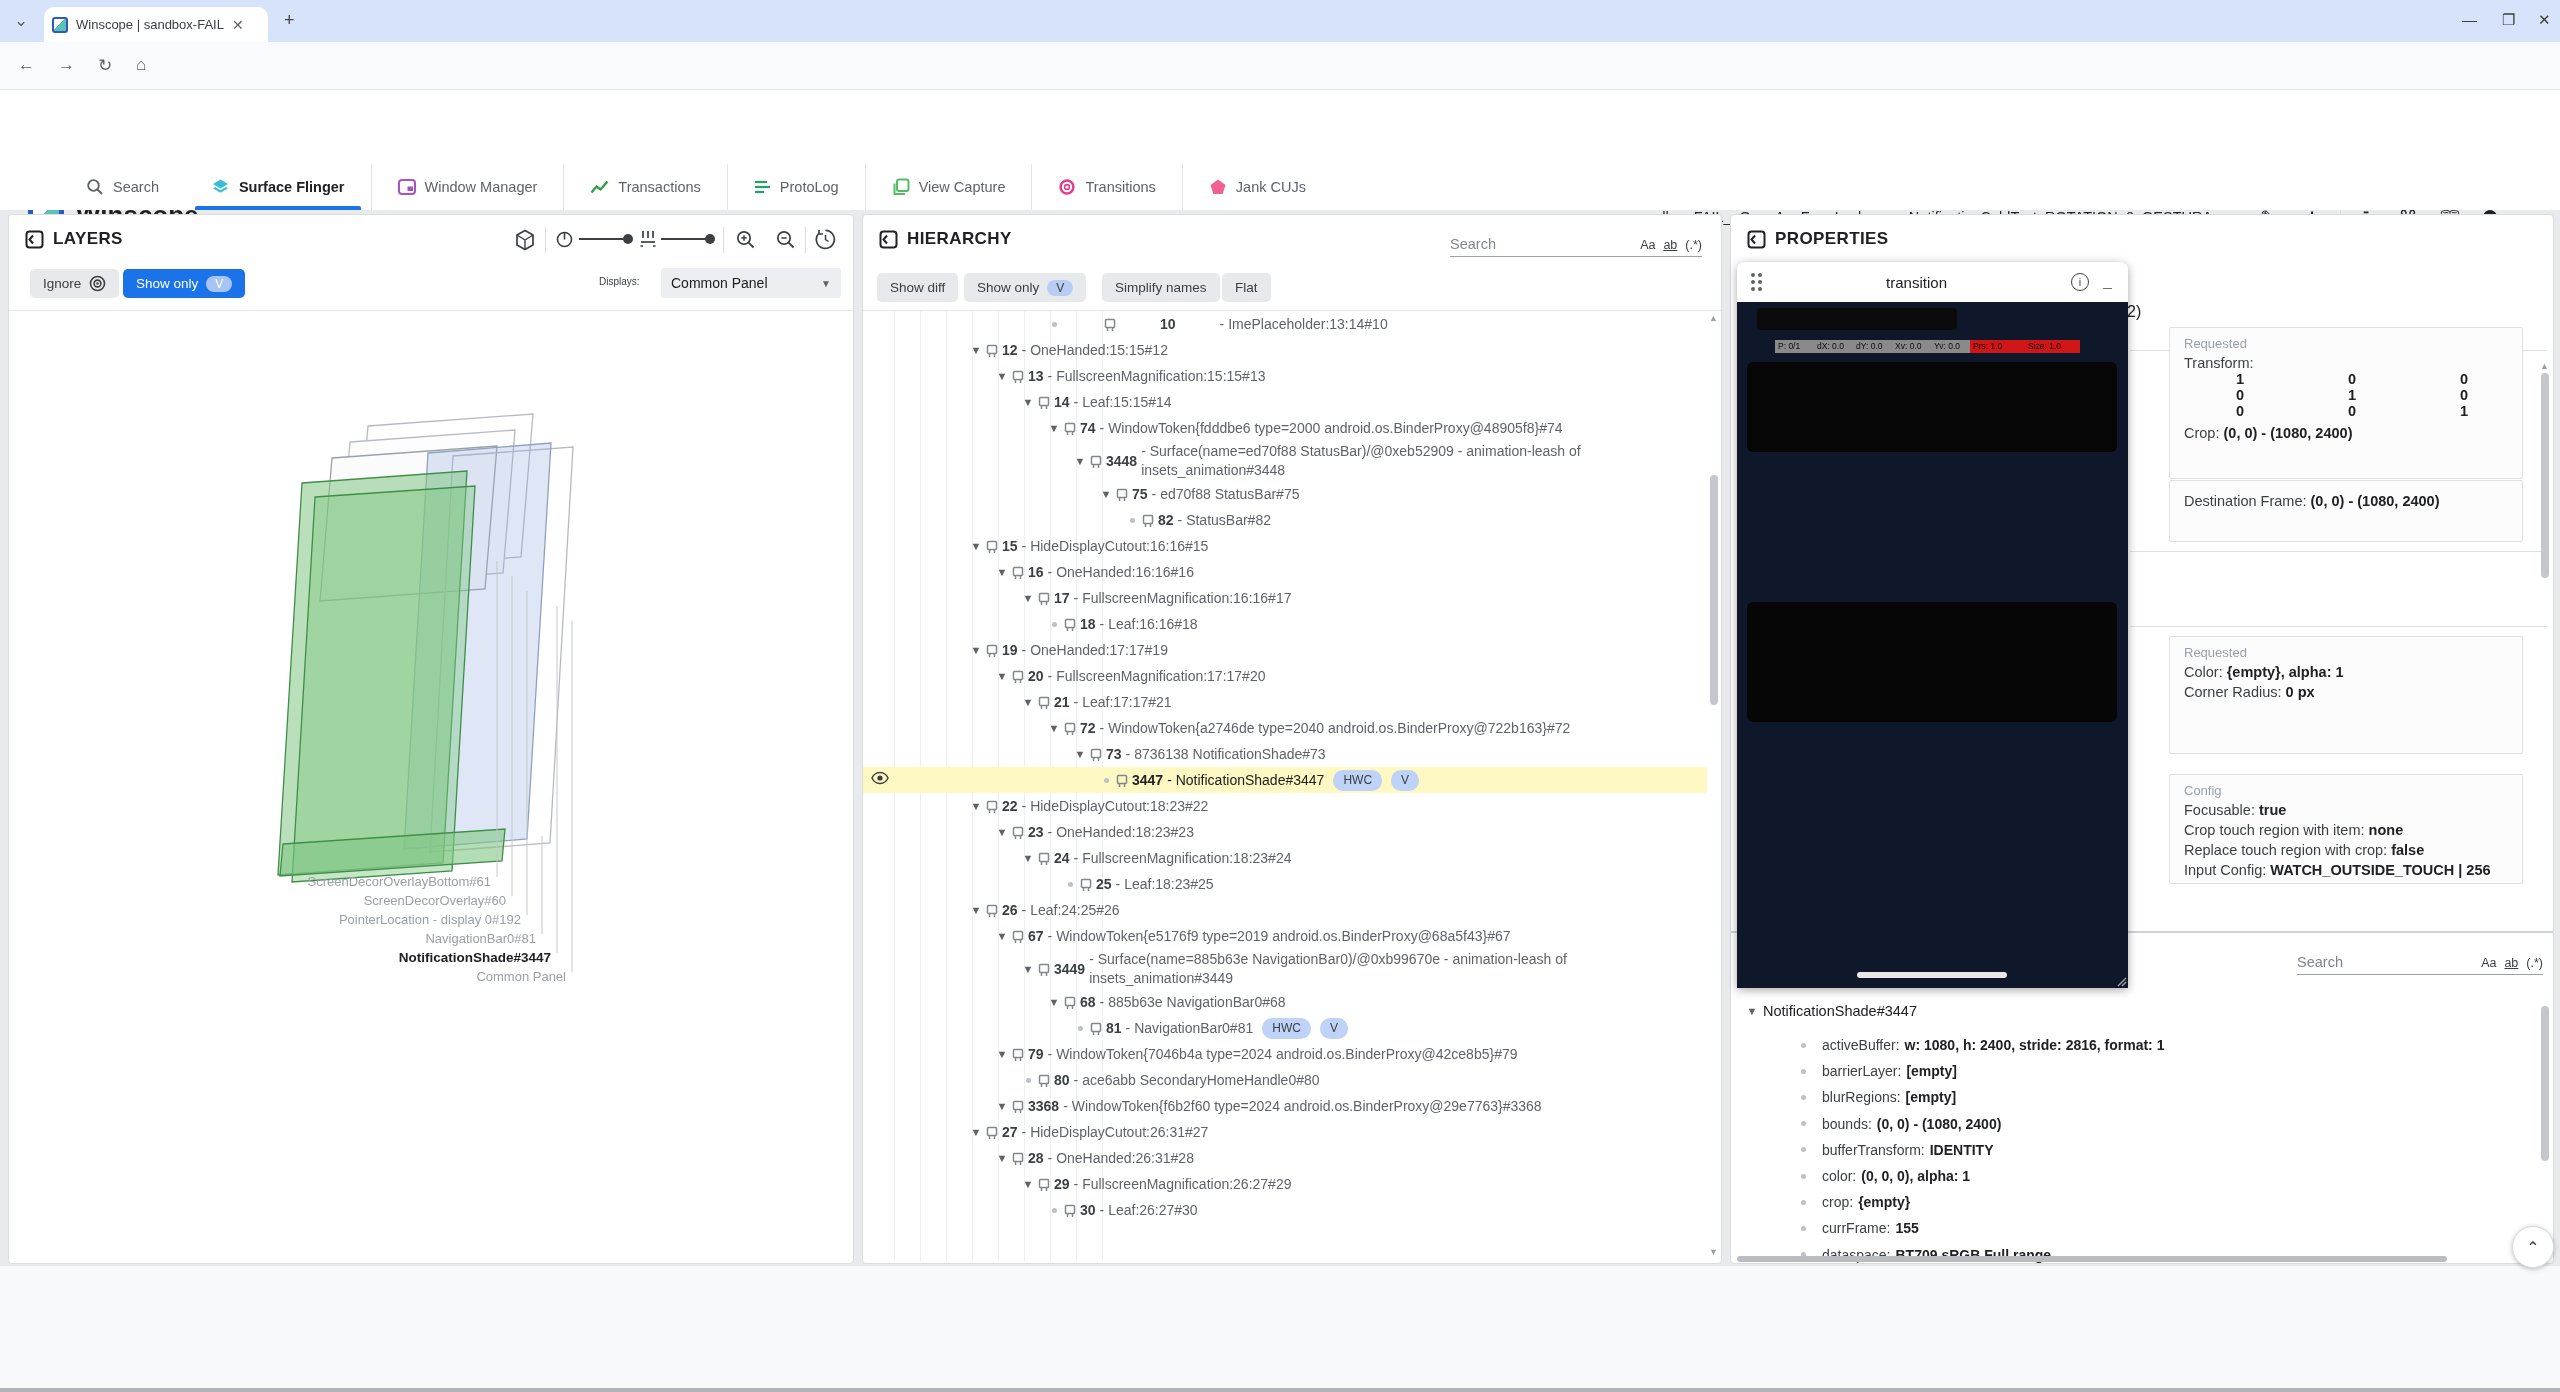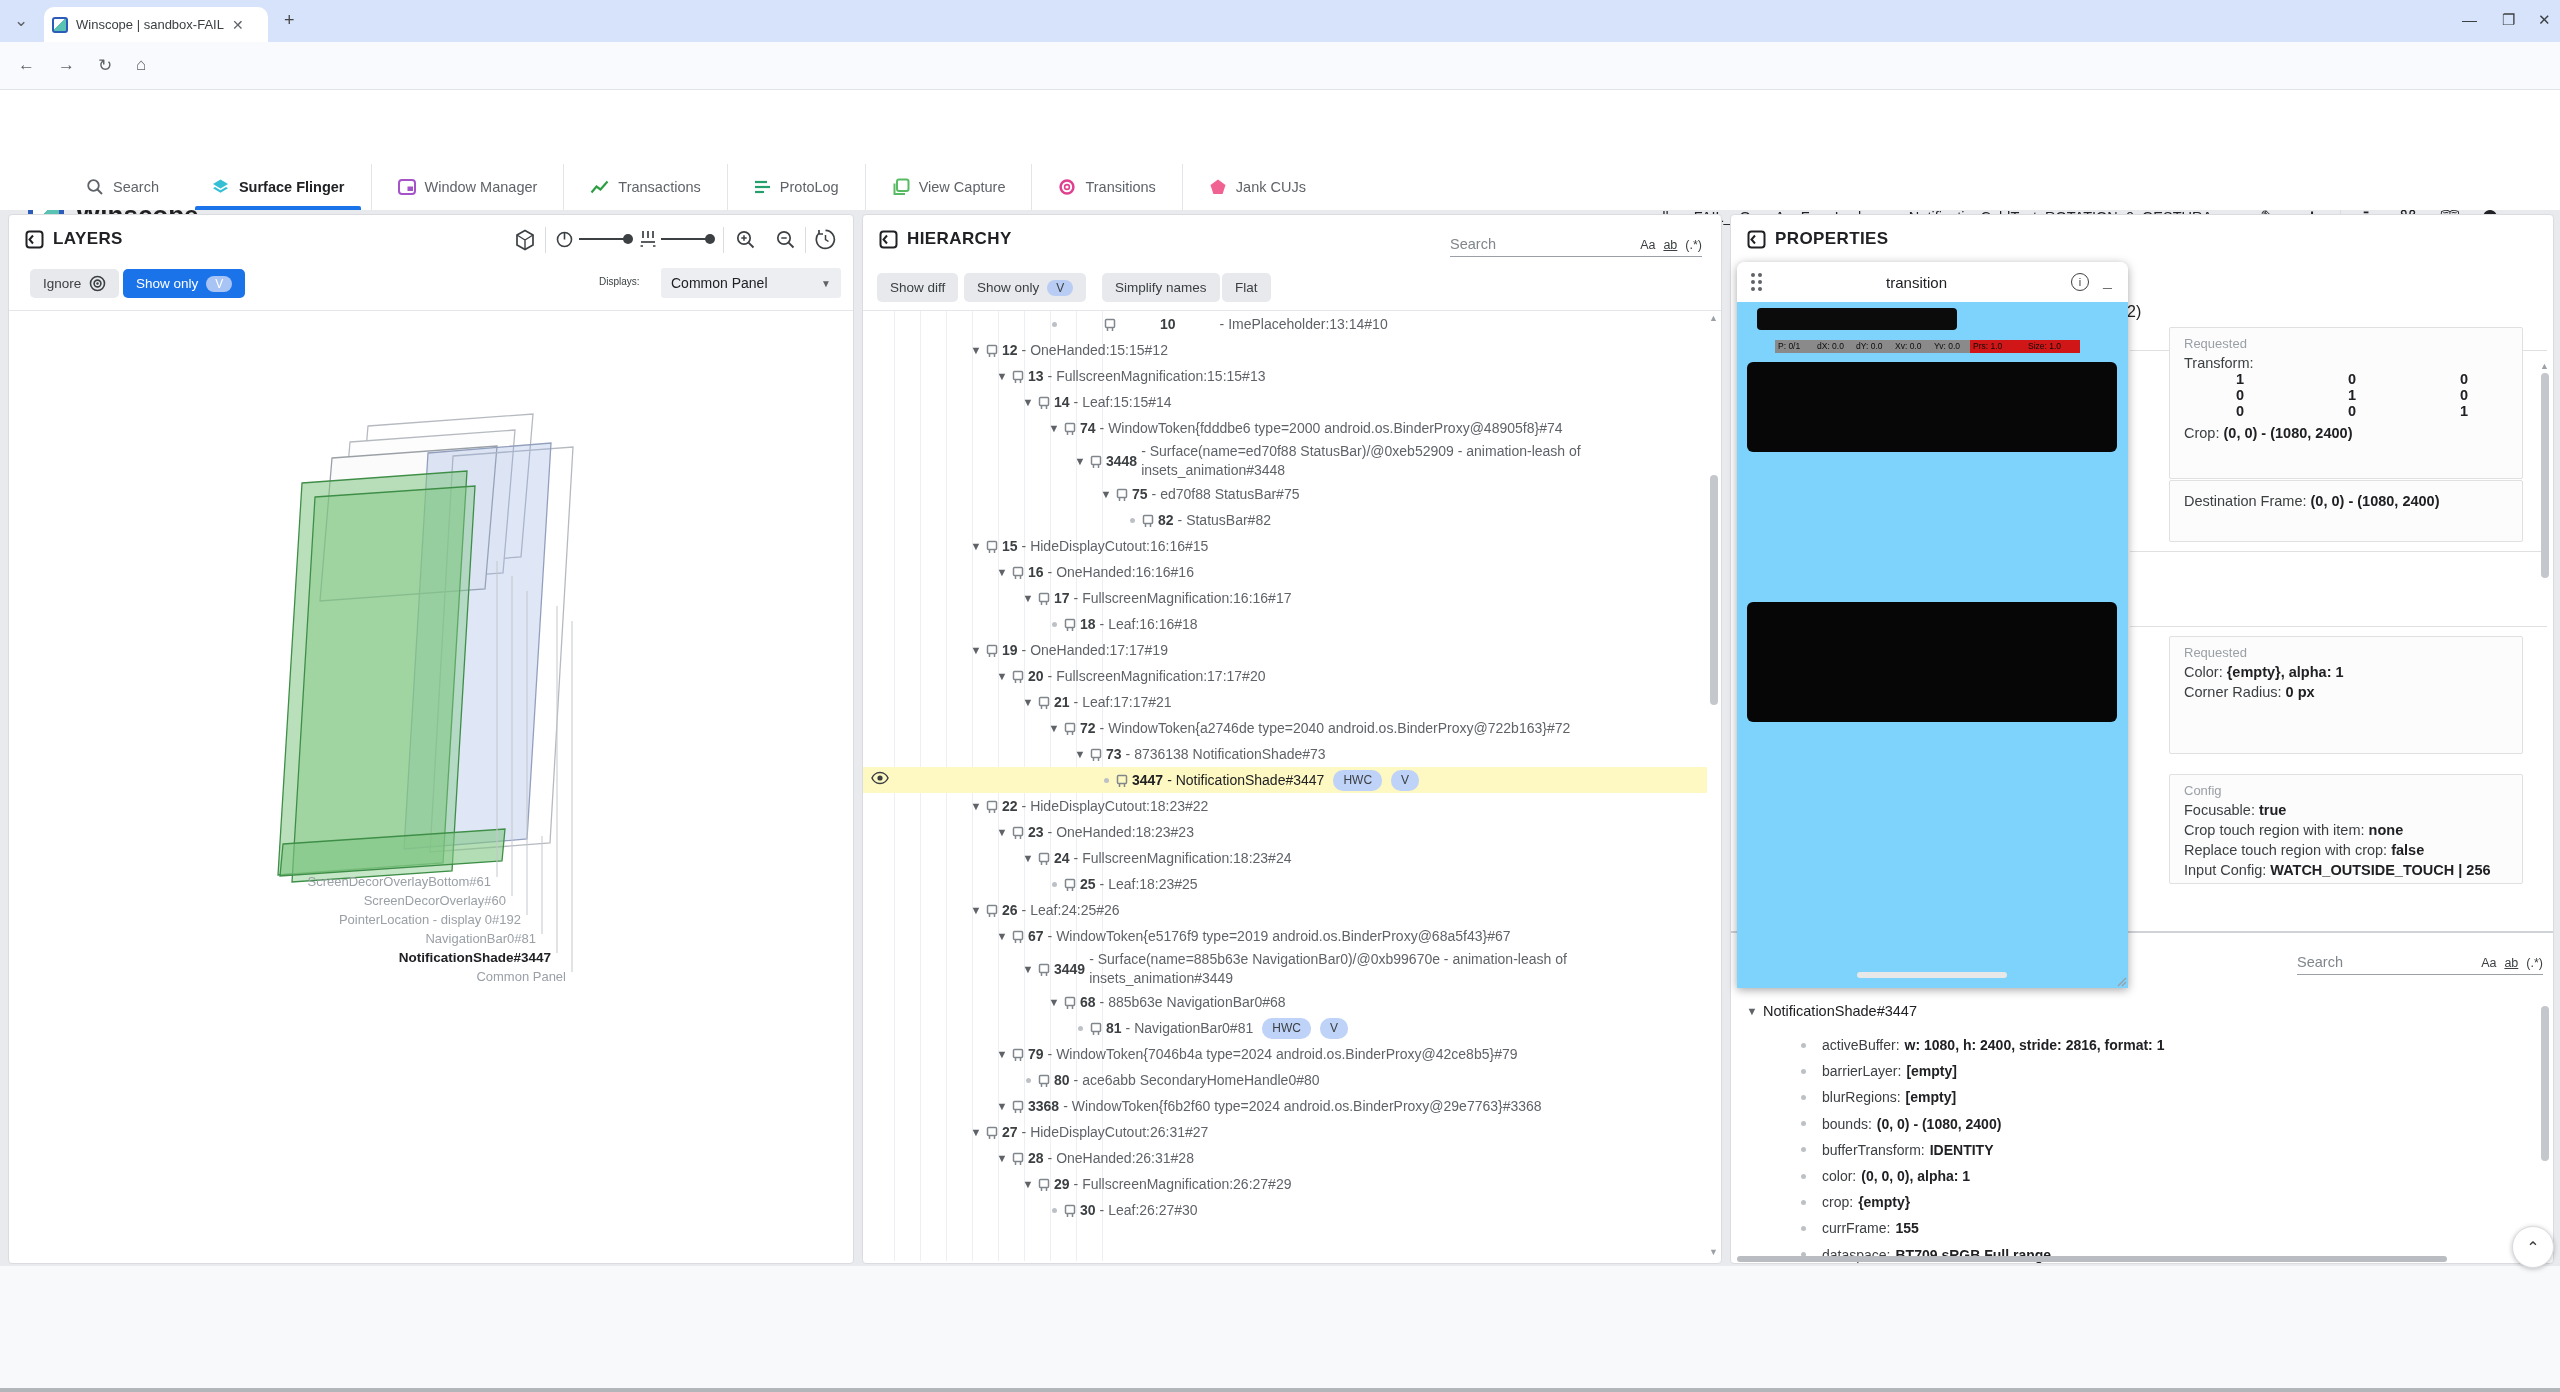--- a/index.html
+++ b/index.html
@@ -85,21 +85,21 @@
   .citem { position:absolute; left:70px; font-size:14px; color:#3c4043; display:flex; align-items:center; white-space:nowrap; }
   .citem i { width:5px; height:5px; border-radius:50%; background:#bdc1c6; margin-right:16px; flex:none; }
   .citem b { color:#202124; margin-left:5px; }
   #props-search { position:absolute; left:566px; top:730px; width:246px; height:30px; border-bottom:1px solid #9aa0a6; display:flex; align-items:flex-end; justify-content:space-between; padding-bottom:4px; }
   #props-search .ph { color:#80868b; font-size:14.5px; }
 
   
   #overlay { left:1737px; top:262px; width:391px; z-index:40; box-shadow:0 2px 10px rgba(0,0,0,.35); border-radius:8px 8px 0 0; }
   #overlay-head { height:40px; background:#fff; border-radius:8px 8px 0 0; display:flex; align-items:center; }
   #overlay-title { flex:1; text-align:center; font-size:15px; color:#202124; }
-  #overlay-black { position:relative; height:686px; background:#7dd3fc; overflow:hidden; }
+  #overlay-black { position:relative; height:686px; background:#0f172a; overflow:hidden; }
   .dbgseg { height:13px; font-size:8.5px; line-height:13px; color:#0c0c0c; white-space:nowrap; overflow:hidden; padding-left:3px; }
   #gesture-bar { position:absolute; left:120px; bottom:10px; width:150px; height:6px; background:#e8e8e8; border-radius:3px; }
   .dots { display:grid; grid-template-columns:4px 4px; grid-gap:3px; margin-left:14px; }
   .dots i { width:4px; height:4px; border-radius:50%; background:#5f6368; }
 
   
   #fab { left:2512px; top:1226px; width:42px; height:42px; border-radius:50%; background:#fff; border:1px solid #dadce0; box-shadow:0 1px 5px rgba(0,0,0,.25); z-index:50; display:flex; align-items:center; justify-content:center; font-size:16px; color:#3c4043; }
 
   
   #timeline { left:0; top:1266px; width:2560px; height:122px; background:#f7f9fb; }
@@ -651,21 +651,21 @@
           <span>
             <svg width="12" height="14" viewBox="0 0 12 14" style="margin-top:1px;">
               <rect x="1.5" y="1.5" width="9" height="8" rx="1" fill="none" stroke="#80868b" stroke-width="1.5"></rect>
               <line x1="3.5" y1="9.5" x2="3.5" y2="13" stroke="#80868b" stroke-width="1.5"></line>
               <line x1="8.5" y1="9.5" x2="8.5" y2="13" stroke="#80868b" stroke-width="1.5"></line>
             </svg>
           </span>
           <span class="tid">24</span>
           <span class="tlabel">- FullscreenMagnification:18:23#24</span>
         </div>
-        <div class="tree-row" style="padding-left: 181px;">
+        <div class="tree-row" style="padding-left: 181px; margin-left: 16px;">
           <span class="bullet">
             <i></i>
           </span>
           <span>
             <svg width="12" height="14" viewBox="0 0 12 14" style="margin-top:1px;">
               <rect x="1.5" y="1.5" width="9" height="8" rx="1" fill="none" stroke="#80868b" stroke-width="1.5"></rect>
               <line x1="3.5" y1="9.5" x2="3.5" y2="13" stroke="#80868b" stroke-width="1.5"></line>
               <line x1="8.5" y1="9.5" x2="8.5" y2="13" stroke="#80868b" stroke-width="1.5"></line>
             </svg>
           </span>

